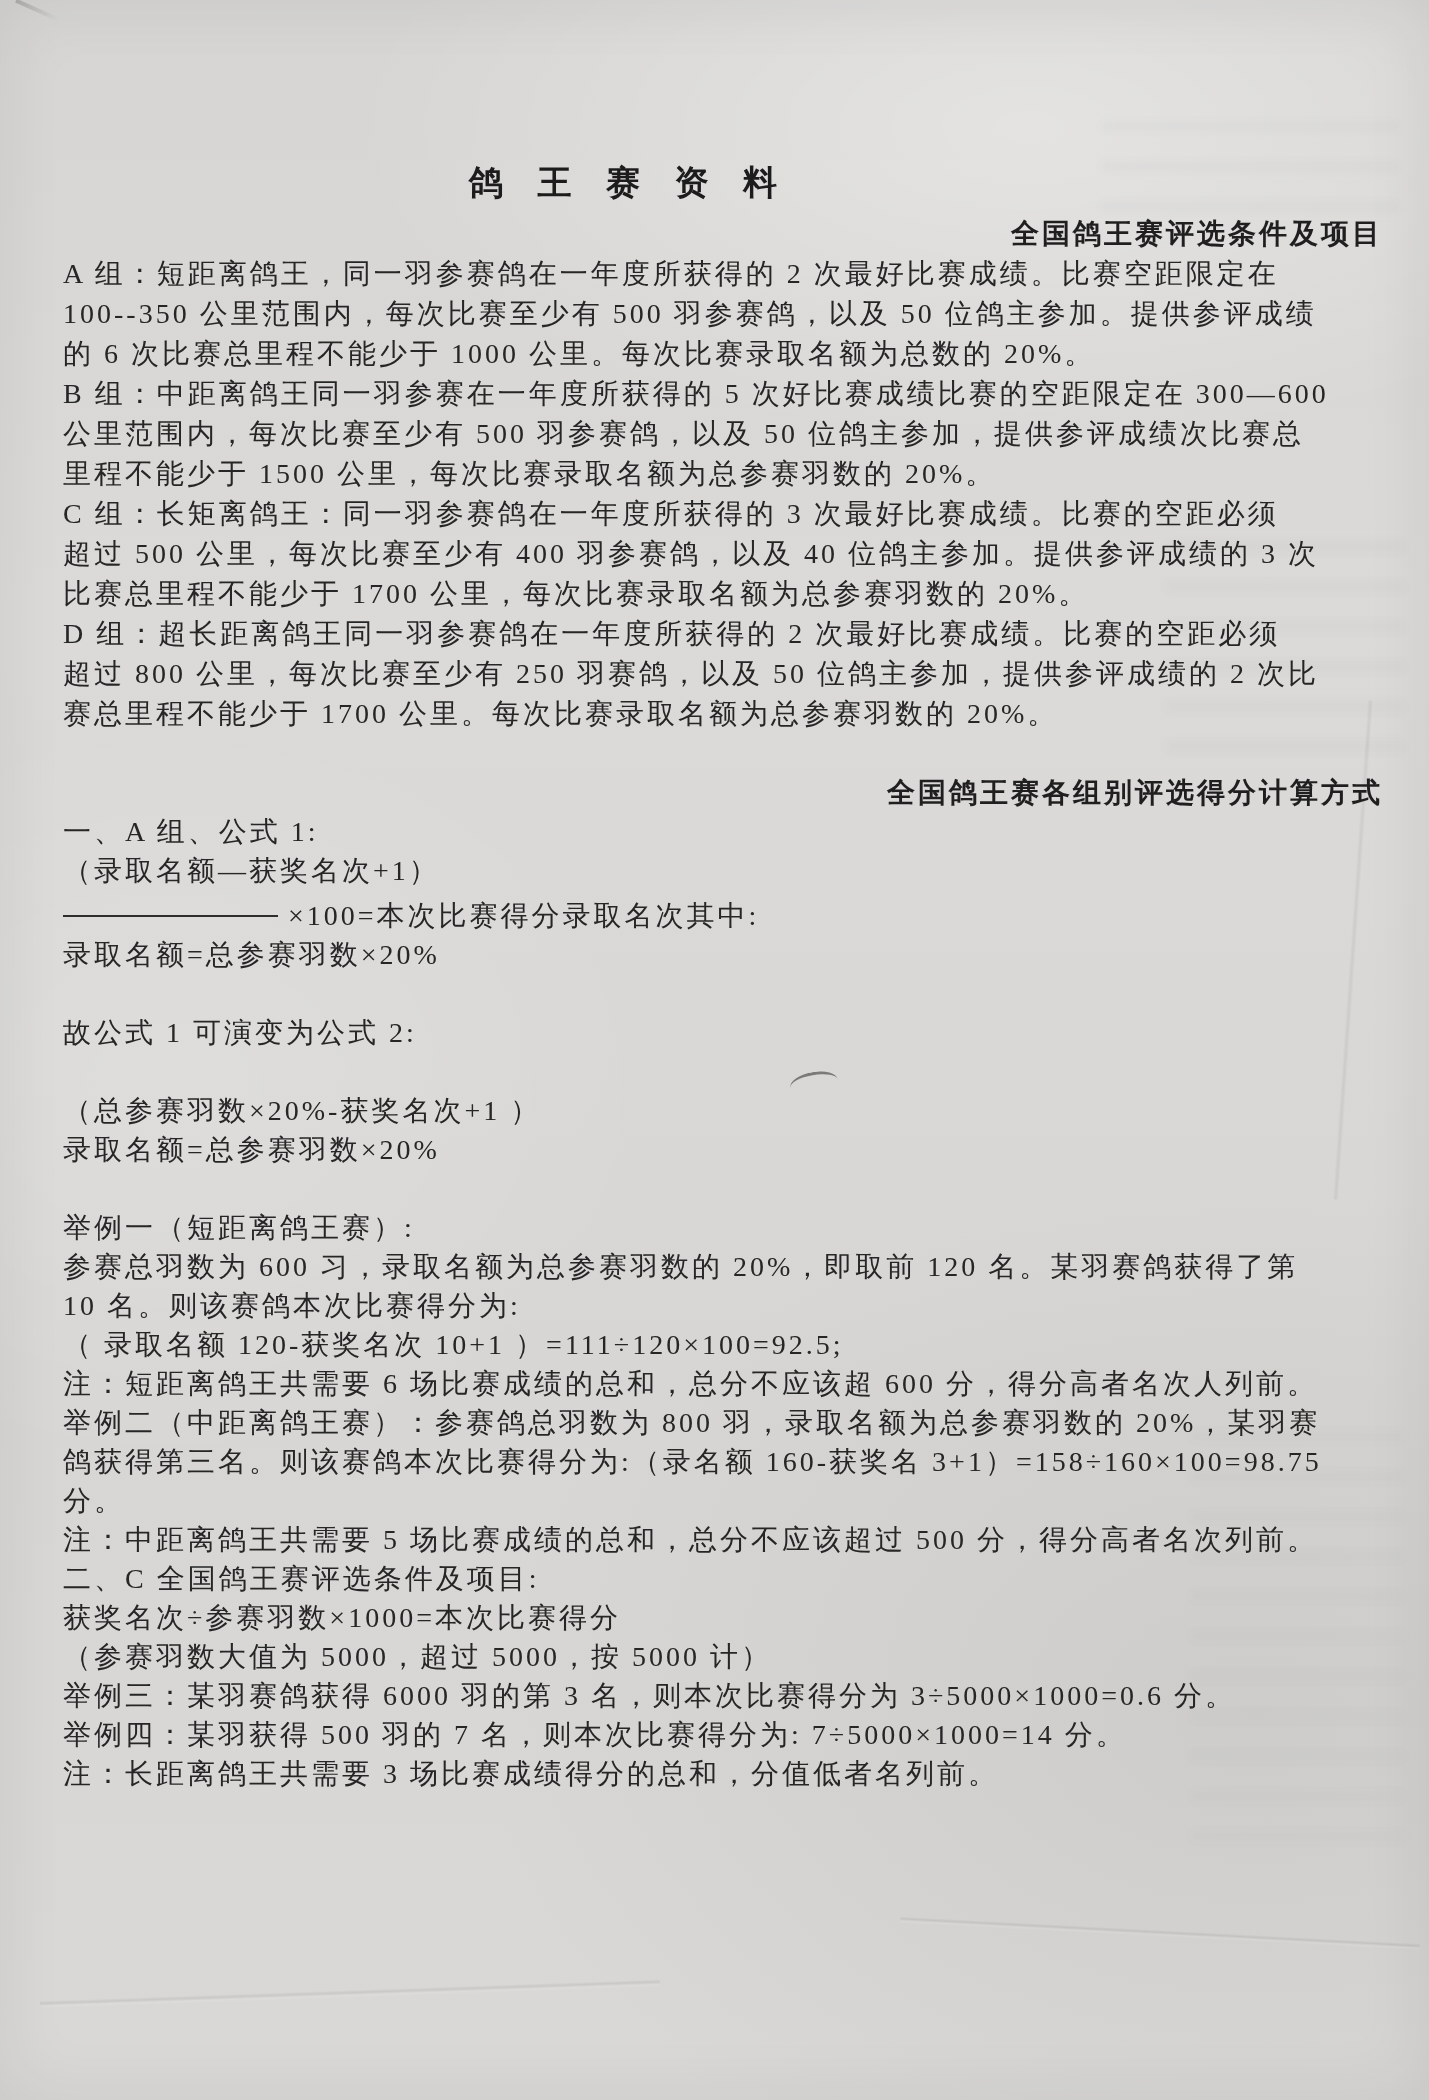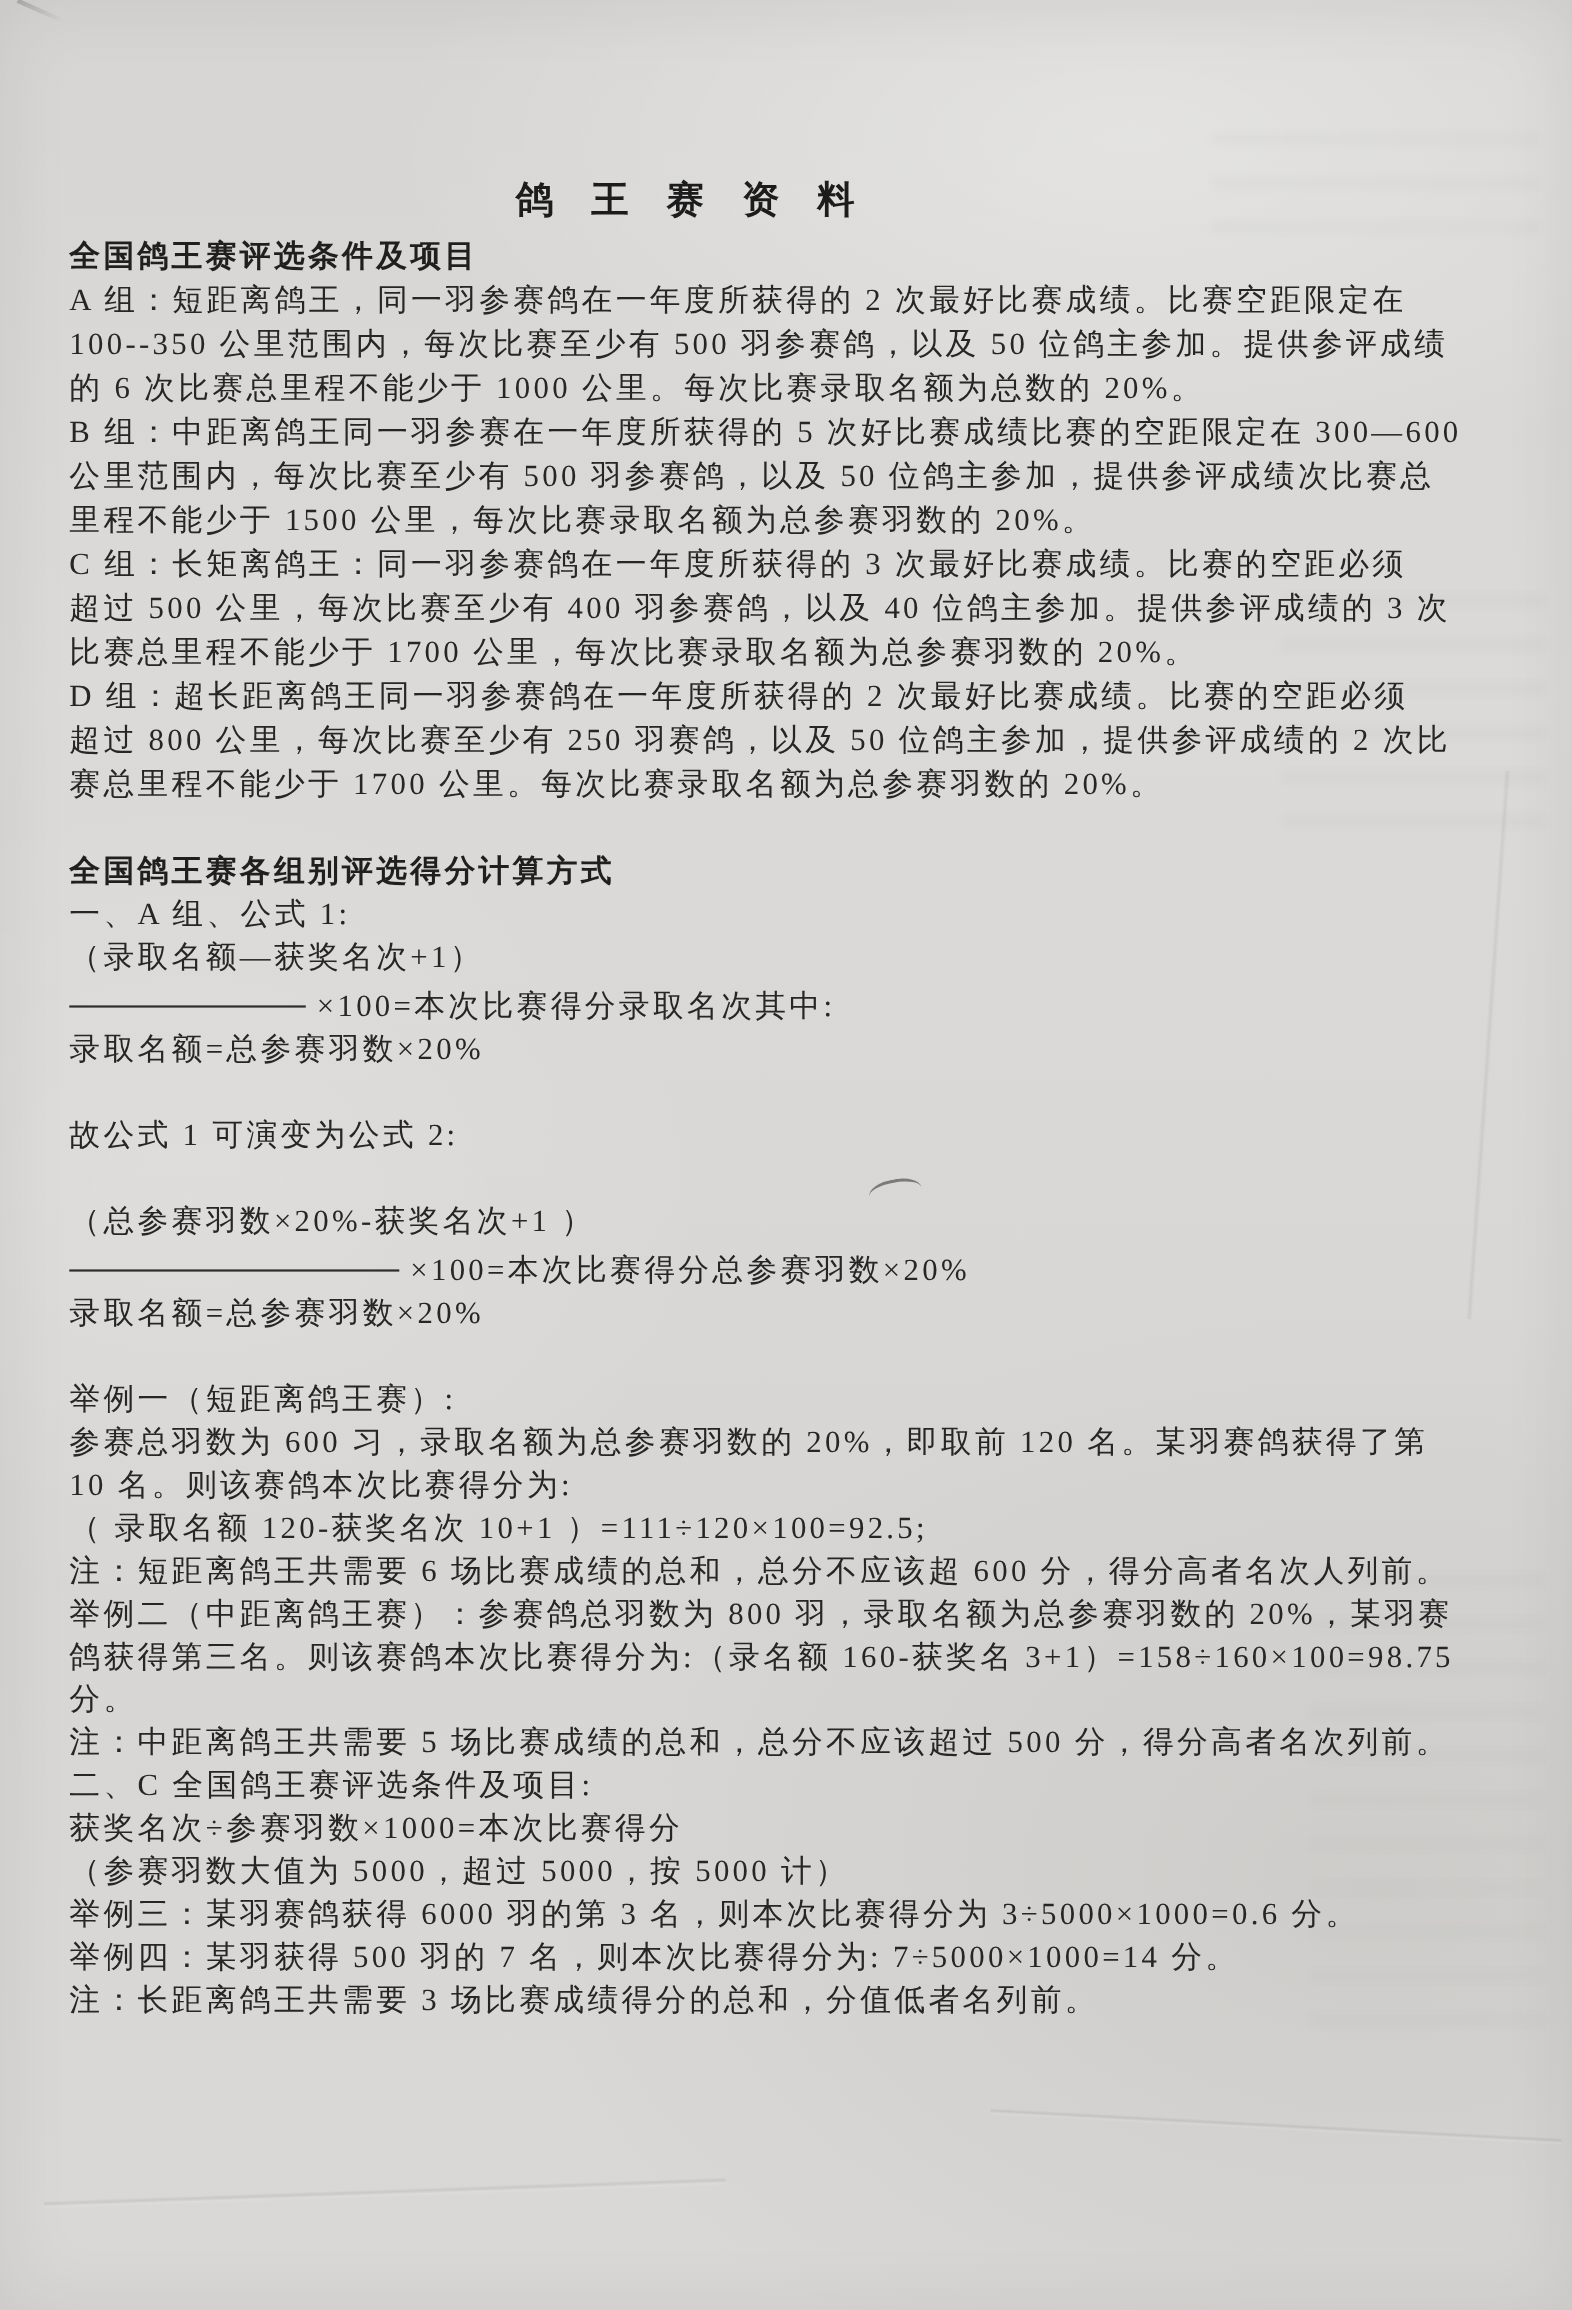--- a/index.html
+++ b/index.html
@@ -31,21 +31,21 @@
   .doc-title {
     font-size: 34px;
     font-weight: bold;
     letter-spacing: 13px;
     color: #1c1c1c;
     height: 50px;
     line-height: 46px;
     padding-left: 406px;
     white-space: nowrap;
   }
-  .h { font-weight: bold; color: #1f1f1f; }
+  .h { font-weight: bold; color: #1f1f1f; text-align: right; }
   .h1 { margin-top: 4px; }
   .sec2 { line-height: 39px; }
   .h2 { margin-top: 39px; }
   .blank { height: 39px; }
   .frac-line { margin-top: 6px; white-space: nowrap; }
   .bar {
     display: inline-block;
     height: 2px;
     background: #2d2d2d;
     vertical-align: middle;
@@ -133,23 +133,20 @@
       <div class="line">录取名额=总参赛羽数×20%</div>
 
       <div class="blank"></div>
 
       <div class="line">故公式 1 可演变为公式 2:</div>
 
       <div class="blank"></div>
 
       <div class="line">（总参赛羽数×20%-获奖名次+1 ）</div>
 
-      <div class="line frac-line">
-        <span class="bar bar2"></span><span>×100=本次比赛得分总参赛羽数×20%</span>
-      </div>
 
       <div class="line">录取名额=总参赛羽数×20%</div>
 
       <div class="blank"></div>
 
       <div class="line">举例一（短距离鸽王赛）:</div>
       <div class="line">参赛总羽数为 600 习，录取名额为总参赛羽数的 20%，即取前 120 名。某羽赛鸽获得了第</div>
       <div class="line">10 名。则该赛鸽本次比赛得分为:</div>
       <div class="line">（ 录取名额 120-获奖名次 10+1 ）=111÷120×100=92.5;</div>
       <div class="line">注：短距离鸽王共需要 6 场比赛成绩的总和，总分不应该超 600 分，得分高者名次人列前。</div>

